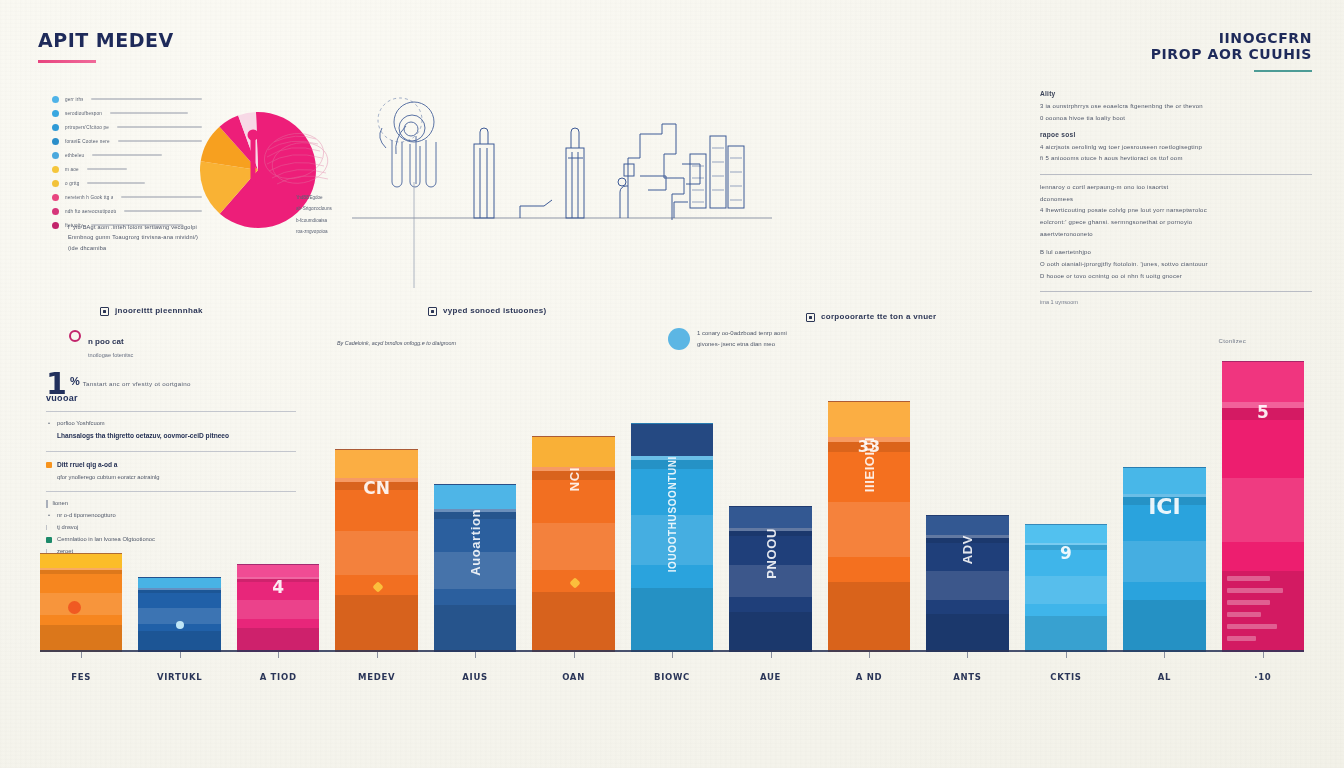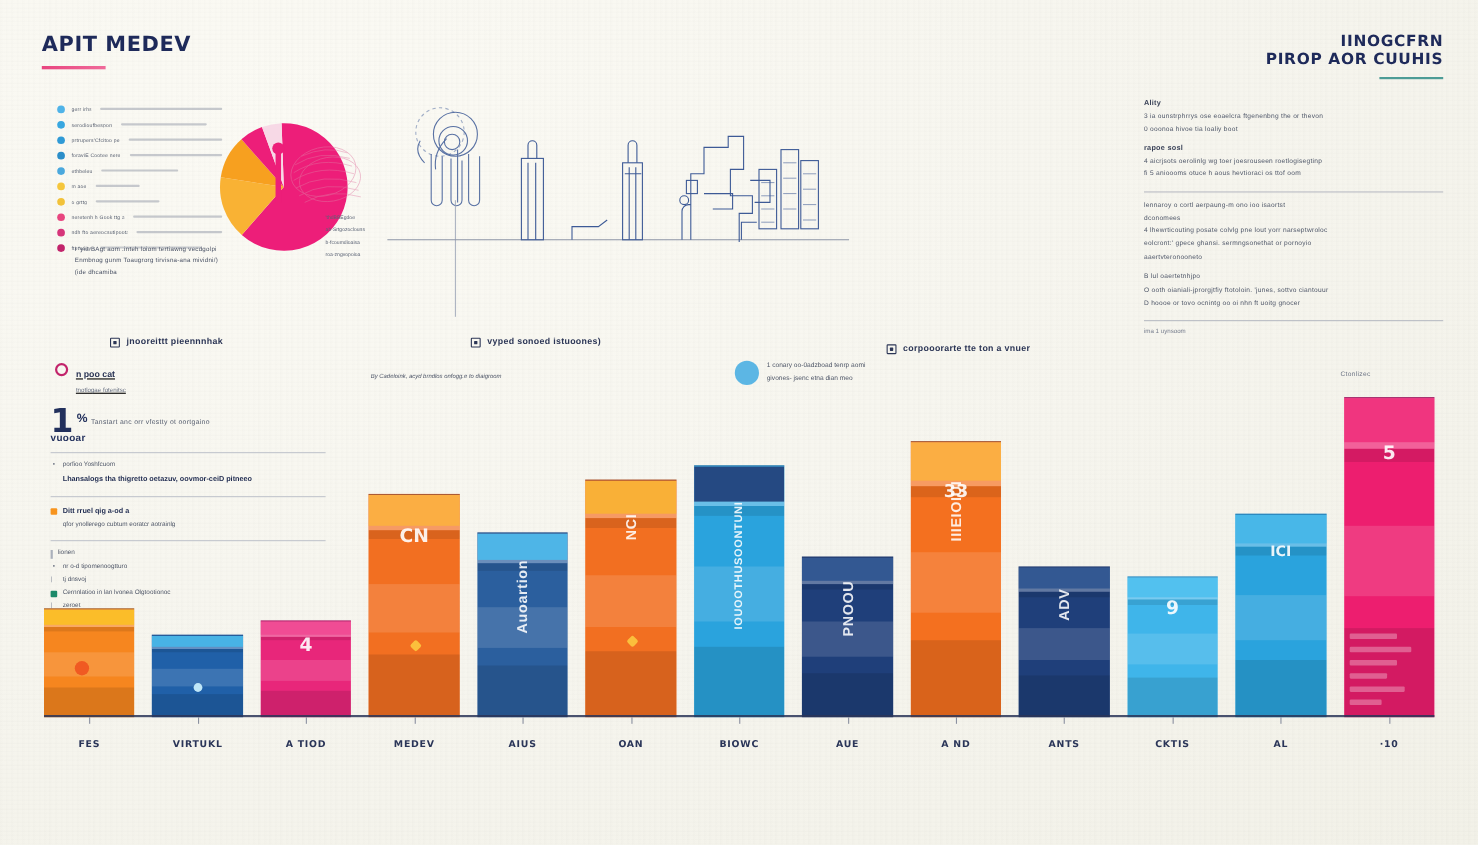--- a/index.html
+++ b/index.html
@@ -288,21 +288,21 @@
       </div>
     <div class="pie-note">I 'yiu BAgt aom .inteh loiom tertiawng vecdgolpi Enmbnog gunm Toaugrorg tirvisna-ana mividni/) (ide dhcamiba</div>
   </div>
 
   <div class="cap-item" style="left:100px; top:306px;">
     <span class="cap-glyph">
         <i></i>
       </span>
     <span class="cap-text">jnooreittt pieennnhak</span>
   </div>
-  <div class="sub-marker" style="left:50px; top:330px;text-decoration:underline;">
+  <div class="sub-marker" style="left:69px; top:330px;">
     <span class="ring"></span>
     <span>
       <span class="sub-strong">n poo cat</span>
       <div class="sub-small">tnotlogae fotenitsc</div>
     </span>
   </div>
 
   <div class="panel" id="panel-mid">
     <svg id="mid-svg" width="420" height="260" viewBox="0 0 420 260">
       <g fill="none" stroke="#3d5a96" stroke-width="1" opacity=".85">
@@ -590,21 +590,21 @@
             <div class="bar-value" style="color: rgba(255, 255, 255, 0.95); font-size: 17px; top: 14%;">9</div>
           </div>
         </div>
         <div class="bar-slot">
           <div class="bar" style="height: 61.7647%; background: rgb(42, 163, 221);">
             <div class="seg" style="top: 0%; height: 16%; background: rgba(255, 255, 255, 0.3);"></div>
             <div class="seg" style="top: 16%; height: 4%; background: rgba(0, 0, 0, 0.1);"></div>
             <div class="seg" style="top: 40%; height: 22%; background: rgba(255, 255, 255, 0.13);"></div>
             <div class="seg" style="top: 72%; height: 28%; background: rgba(0, 0, 0, 0.11);"></div>
             <div class="seg" style="top: 0px; height: 14%; background: rgb(69, 182, 232); opacity: 0.92;"></div>
-            <div class="bar-value" style="color: rgba(255, 255, 255, 0.95); font-size: 13px; top: 14%;">ICI</div>
+            <div class="bar-value" style="color: rgba(255, 255, 255, 0.95); font-size: 22px; top: 14%;">ICI</div>
           </div>
         </div>
         <div class="bar-slot">
           <div class="bar" style="height: 97.0588%; background: rgb(237, 30, 111);">
             <div class="seg" style="top: 0%; height: 16%; background: rgba(255, 255, 255, 0.3);"></div>
             <div class="seg" style="top: 16%; height: 4%; background: rgba(0, 0, 0, 0.1);"></div>
             <div class="seg" style="top: 40%; height: 22%; background: rgba(255, 255, 255, 0.13);"></div>
             <div class="seg" style="top: 72%; height: 28%; background: rgba(0, 0, 0, 0.11);"></div>
             <div class="seg" style="top: 0px; height: 14%; background: rgb(240, 50, 125); opacity: 0.92;"></div>
             <div class="bar-value" style="color: rgba(255, 255, 255, 0.95); font-size: 17px; top: 14%;">5</div>

